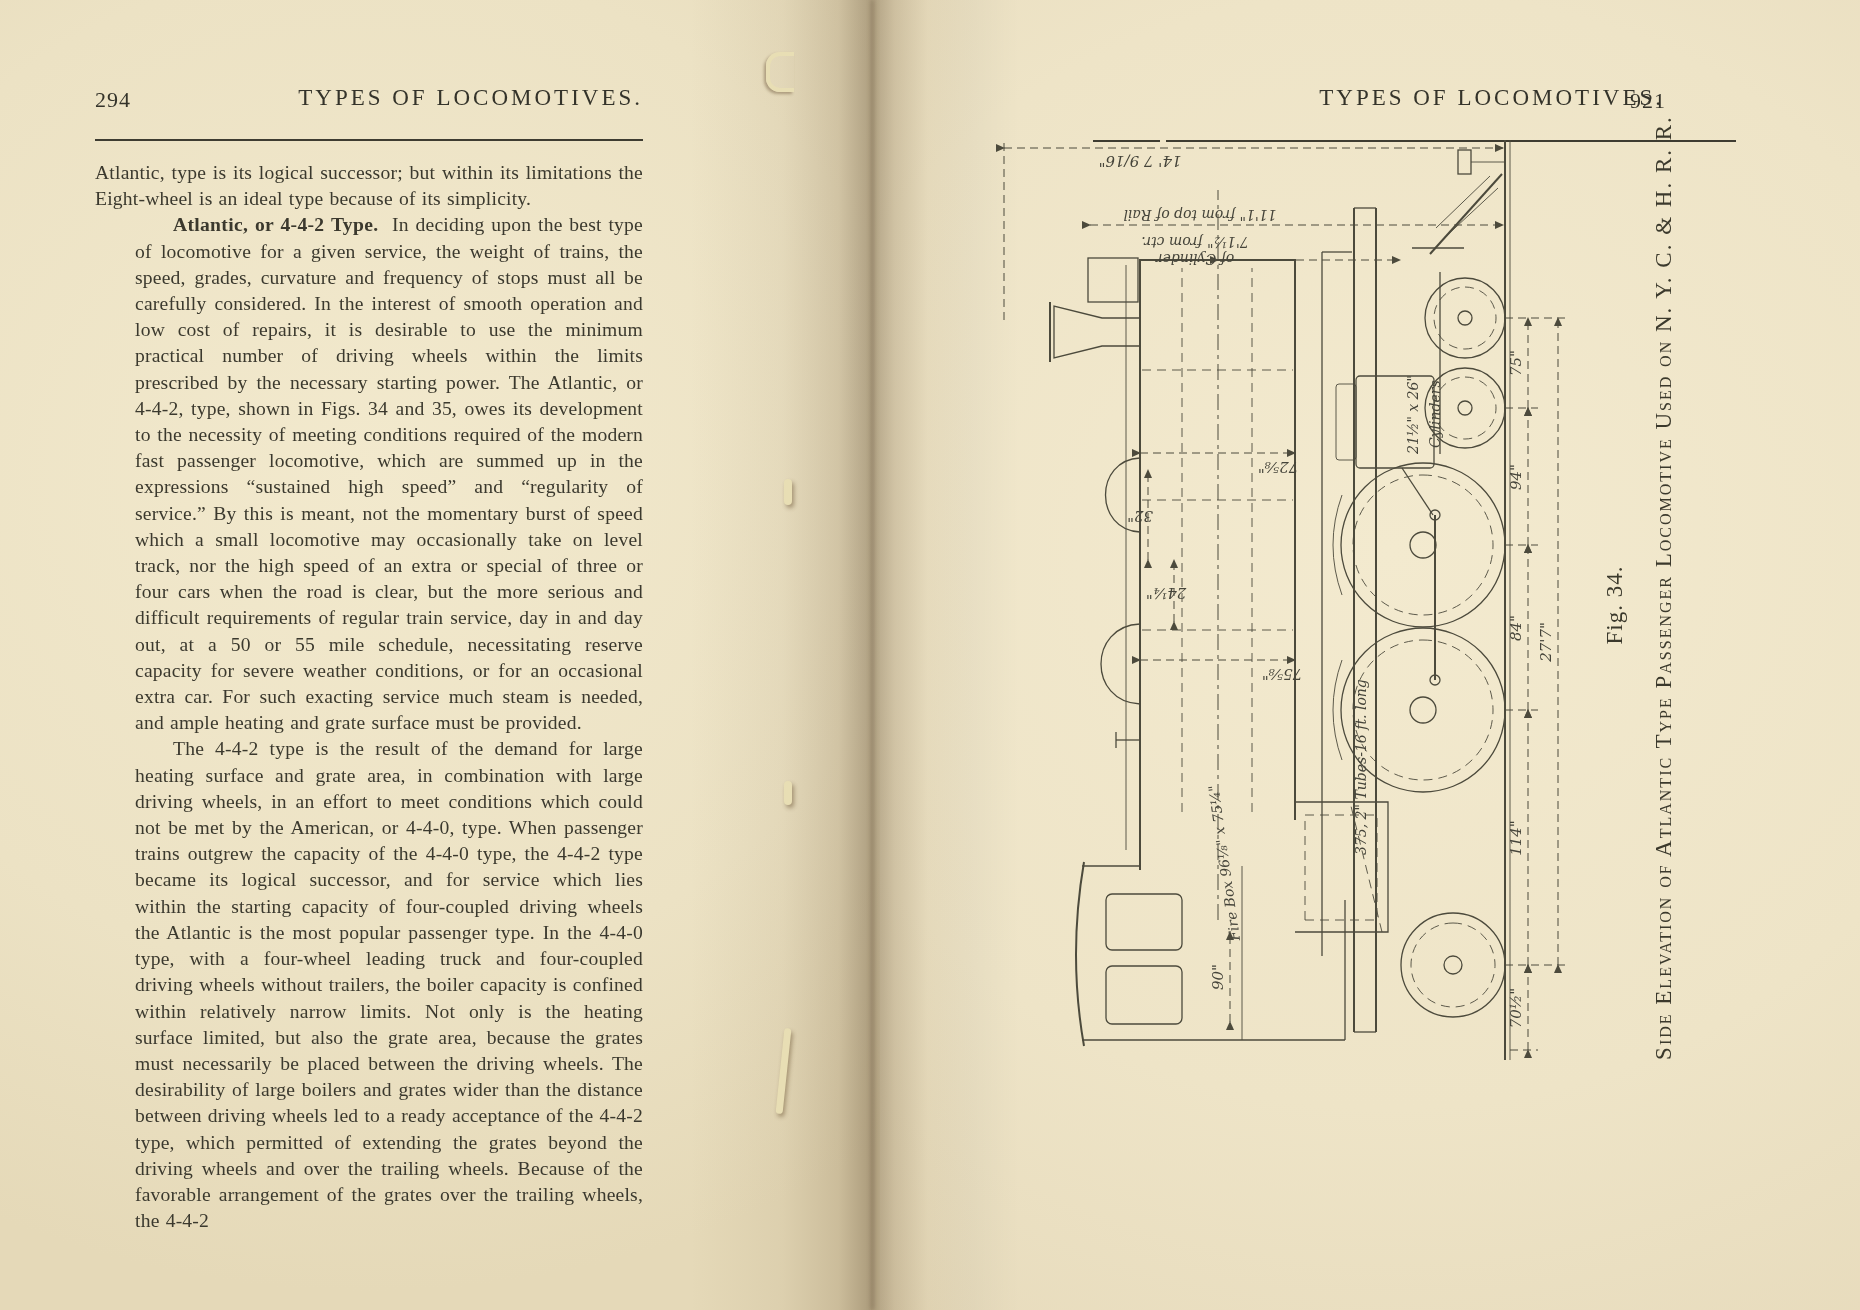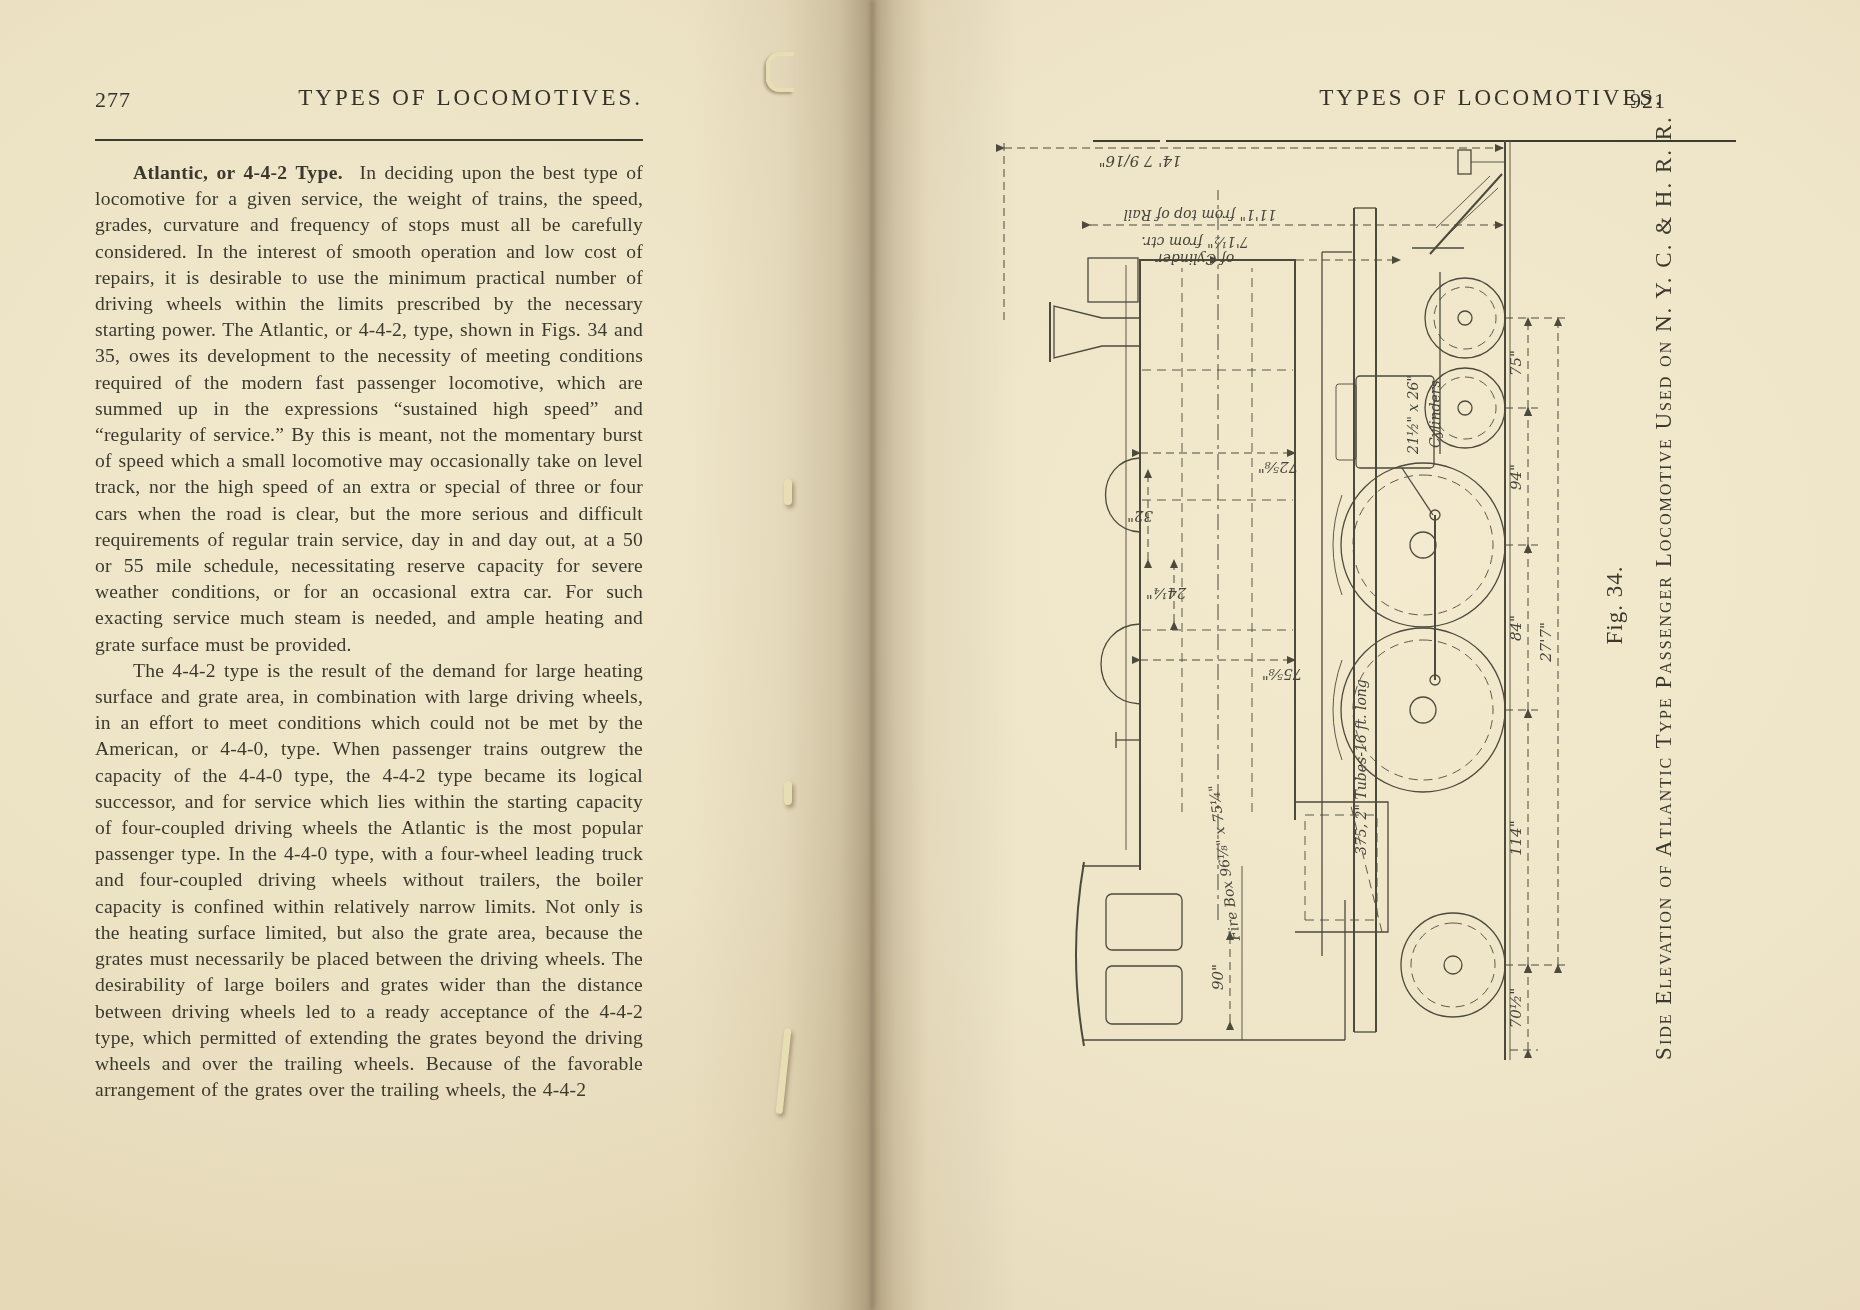--- a/index.html
+++ b/index.html
@@ -32,21 +32,21 @@
     border-radius:14px 0 0 14px;box-shadow:-2px 2px 3px rgba(90,66,34,.40);}
 
   .pagenum{position:absolute;font-size:22px;letter-spacing:1px;color:#34332a;}
   .runhead{position:absolute;text-align:right;font-size:23px;letter-spacing:3px;color:#34332a;}
   .rule{position:absolute;height:0;border-top:2px solid #3e3c31;}
 
   .bodytext{position:absolute;left:95px;top:160px;width:548px;
     font-size:19.6px;line-height:26.2px;text-align:justify;color:#3b392e;
     letter-spacing:.2px;word-spacing:1px;}
   .bodytext p{margin:0;}
-  .bodytext p.indent{text-indent:38px;}
+  .bodytext p.indent{text-indent:38px;margin-left:40px;}
   .lead{font-weight:bold;letter-spacing:.3px;}
   .lead::after{content:"\00a0\00a0";}
 
   .rotbox{position:absolute;overflow:visible;}
   .rotbox .inner{transform:rotate(-90deg);transform-origin:0 0;display:flex;align-items:center;justify-content:center;}
   .figcap{font-variant-caps:small-caps;font-size:23px;letter-spacing:2px;color:#3b392c;white-space:nowrap;}
   .figlab{font-size:23px;letter-spacing:1px;color:#3b392c;white-space:nowrap;}
 
   svg{position:absolute;overflow:visible;}
   .ln{stroke:#4c4a3c;fill:none;stroke-width:1.3px;}
@@ -57,25 +57,26 @@
   .ctr{stroke-dasharray:16 5 4 5;stroke-width:1px;}
   .dlab{font:italic 14px "DejaVu Serif",serif;fill:#45443a;}
   .dnum{font:italic 15px "DejaVu Serif",serif;fill:#45443a;}
 </style>
 </head>
 <body>
 
 <div class="stage">
 
   <section class="page page-left">
-    <div class="pagenum" style="left:95px;top:87px;">277</div>
+    <div class="pagenum" style="left:95px;top:87px;">294</div>
     <div class="runhead" style="left:95px;top:85px;width:548px;">TYPES OF LOCOMOTIVES.</div>
     <div class="rule" style="left:95px;top:139px;width:548px;"></div>
 
     <div class="bodytext">
+      <p><span>Atlantic, type is its logical successor; but within its limitations the Eight-wheel is an ideal type because of its simplicity.</span></p>
       <p class="indent"><span class="lead">Atlantic, or 4-4-2 Type.</span><span>In deciding upon the best type of locomotive for a given service, the weight of trains, the speed, grades, curvature and frequency of stops must all be carefully considered. In the interest of smooth operation and low cost of repairs, it is desirable to use the minimum practical number of driving wheels within the limits prescribed by the necessary starting power. The Atlantic, or 4-4-2, type, shown in Figs. 34 and 35, owes its development to the necessity of meeting conditions required of the modern fast passenger locomotive, which are summed up in the expressions “sustained high speed” and “regularity of service.” By this is meant, not the momentary burst of speed which a small locomotive may occasionally take on level track, nor the high speed of an extra or special of three or four cars when the road is clear, but the more serious and difficult requirements of regular train service, day in and day out, at a 50 or 55 mile schedule, necessitating reserve capacity for severe weather conditions, or for an occasional extra car. For such exacting service much steam is needed, and ample heating and grate surface must be provided.</span></p>
       <p class="indent"><span>The 4-4-2 type is the result of the demand for large heating surface and grate area, in combination with large driving wheels, in an effort to meet conditions which could not be met by the American, or 4-4-0, type. When passenger trains outgrew the capacity of the 4-4-0 type, the 4-4-2 type became its logical successor, and for service which lies within the starting capacity of four-coupled driving wheels the Atlantic is the most popular passenger type. In the 4-4-0 type, with a four-wheel leading truck and four-coupled driving wheels without trailers, the boiler capacity is confined within relatively narrow limits. Not only is the heating surface limited, but also the grate area, because the grates must necessarily be placed between the driving wheels. The desirability of large boilers and grates wider than the distance between driving wheels led to a ready acceptance of the 4-4-2 type, which permitted of extending the grates beyond the driving wheels and over the trailing wheels. Because of the favorable arrangement of the grates over the trailing wheels, the 4-4-2</span></p>
     </div>
   </section>
 
   <section class="page page-right">
     <div class="runhead" style="left:284px;top:85px;width:500px;">TYPES OF LOCOMOTIVES.</div>
     <div class="pagenum" style="left:750px;top:88px;">921</div>
     <div class="rule" style="left:213px;top:140px;width:67px;"></div>
     <div class="rule" style="left:286px;top:140px;width:570px;"></div>

